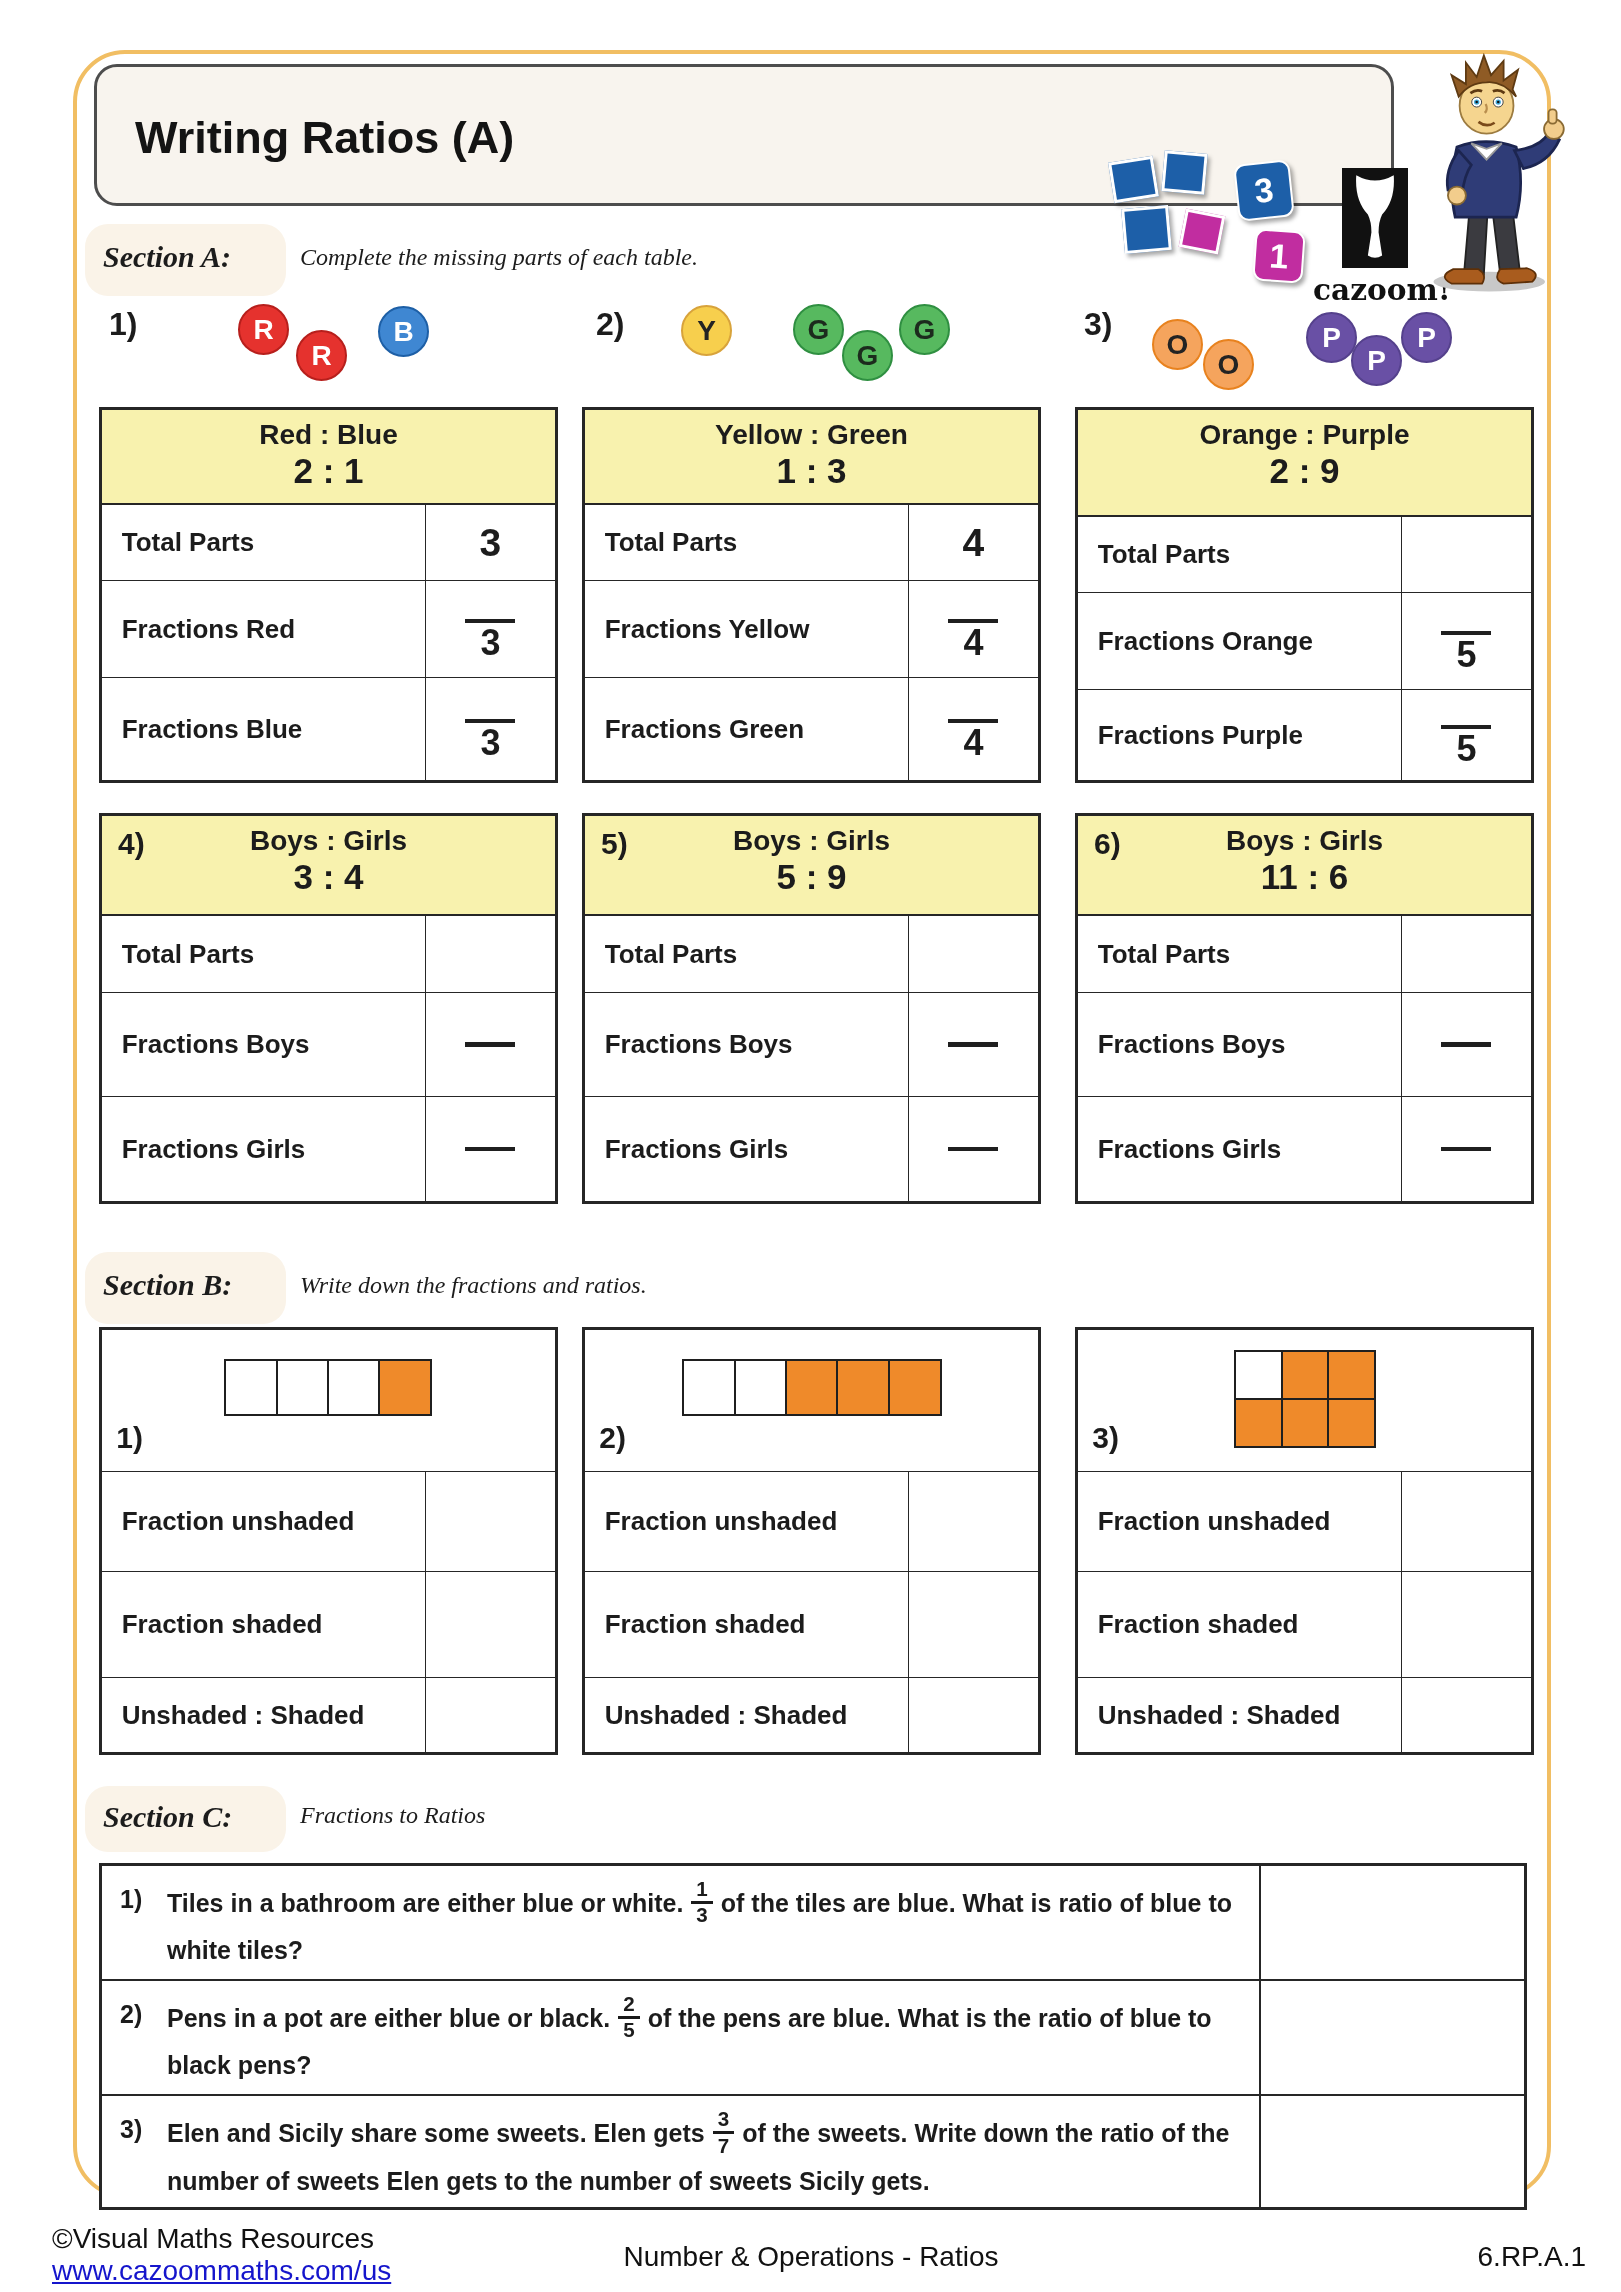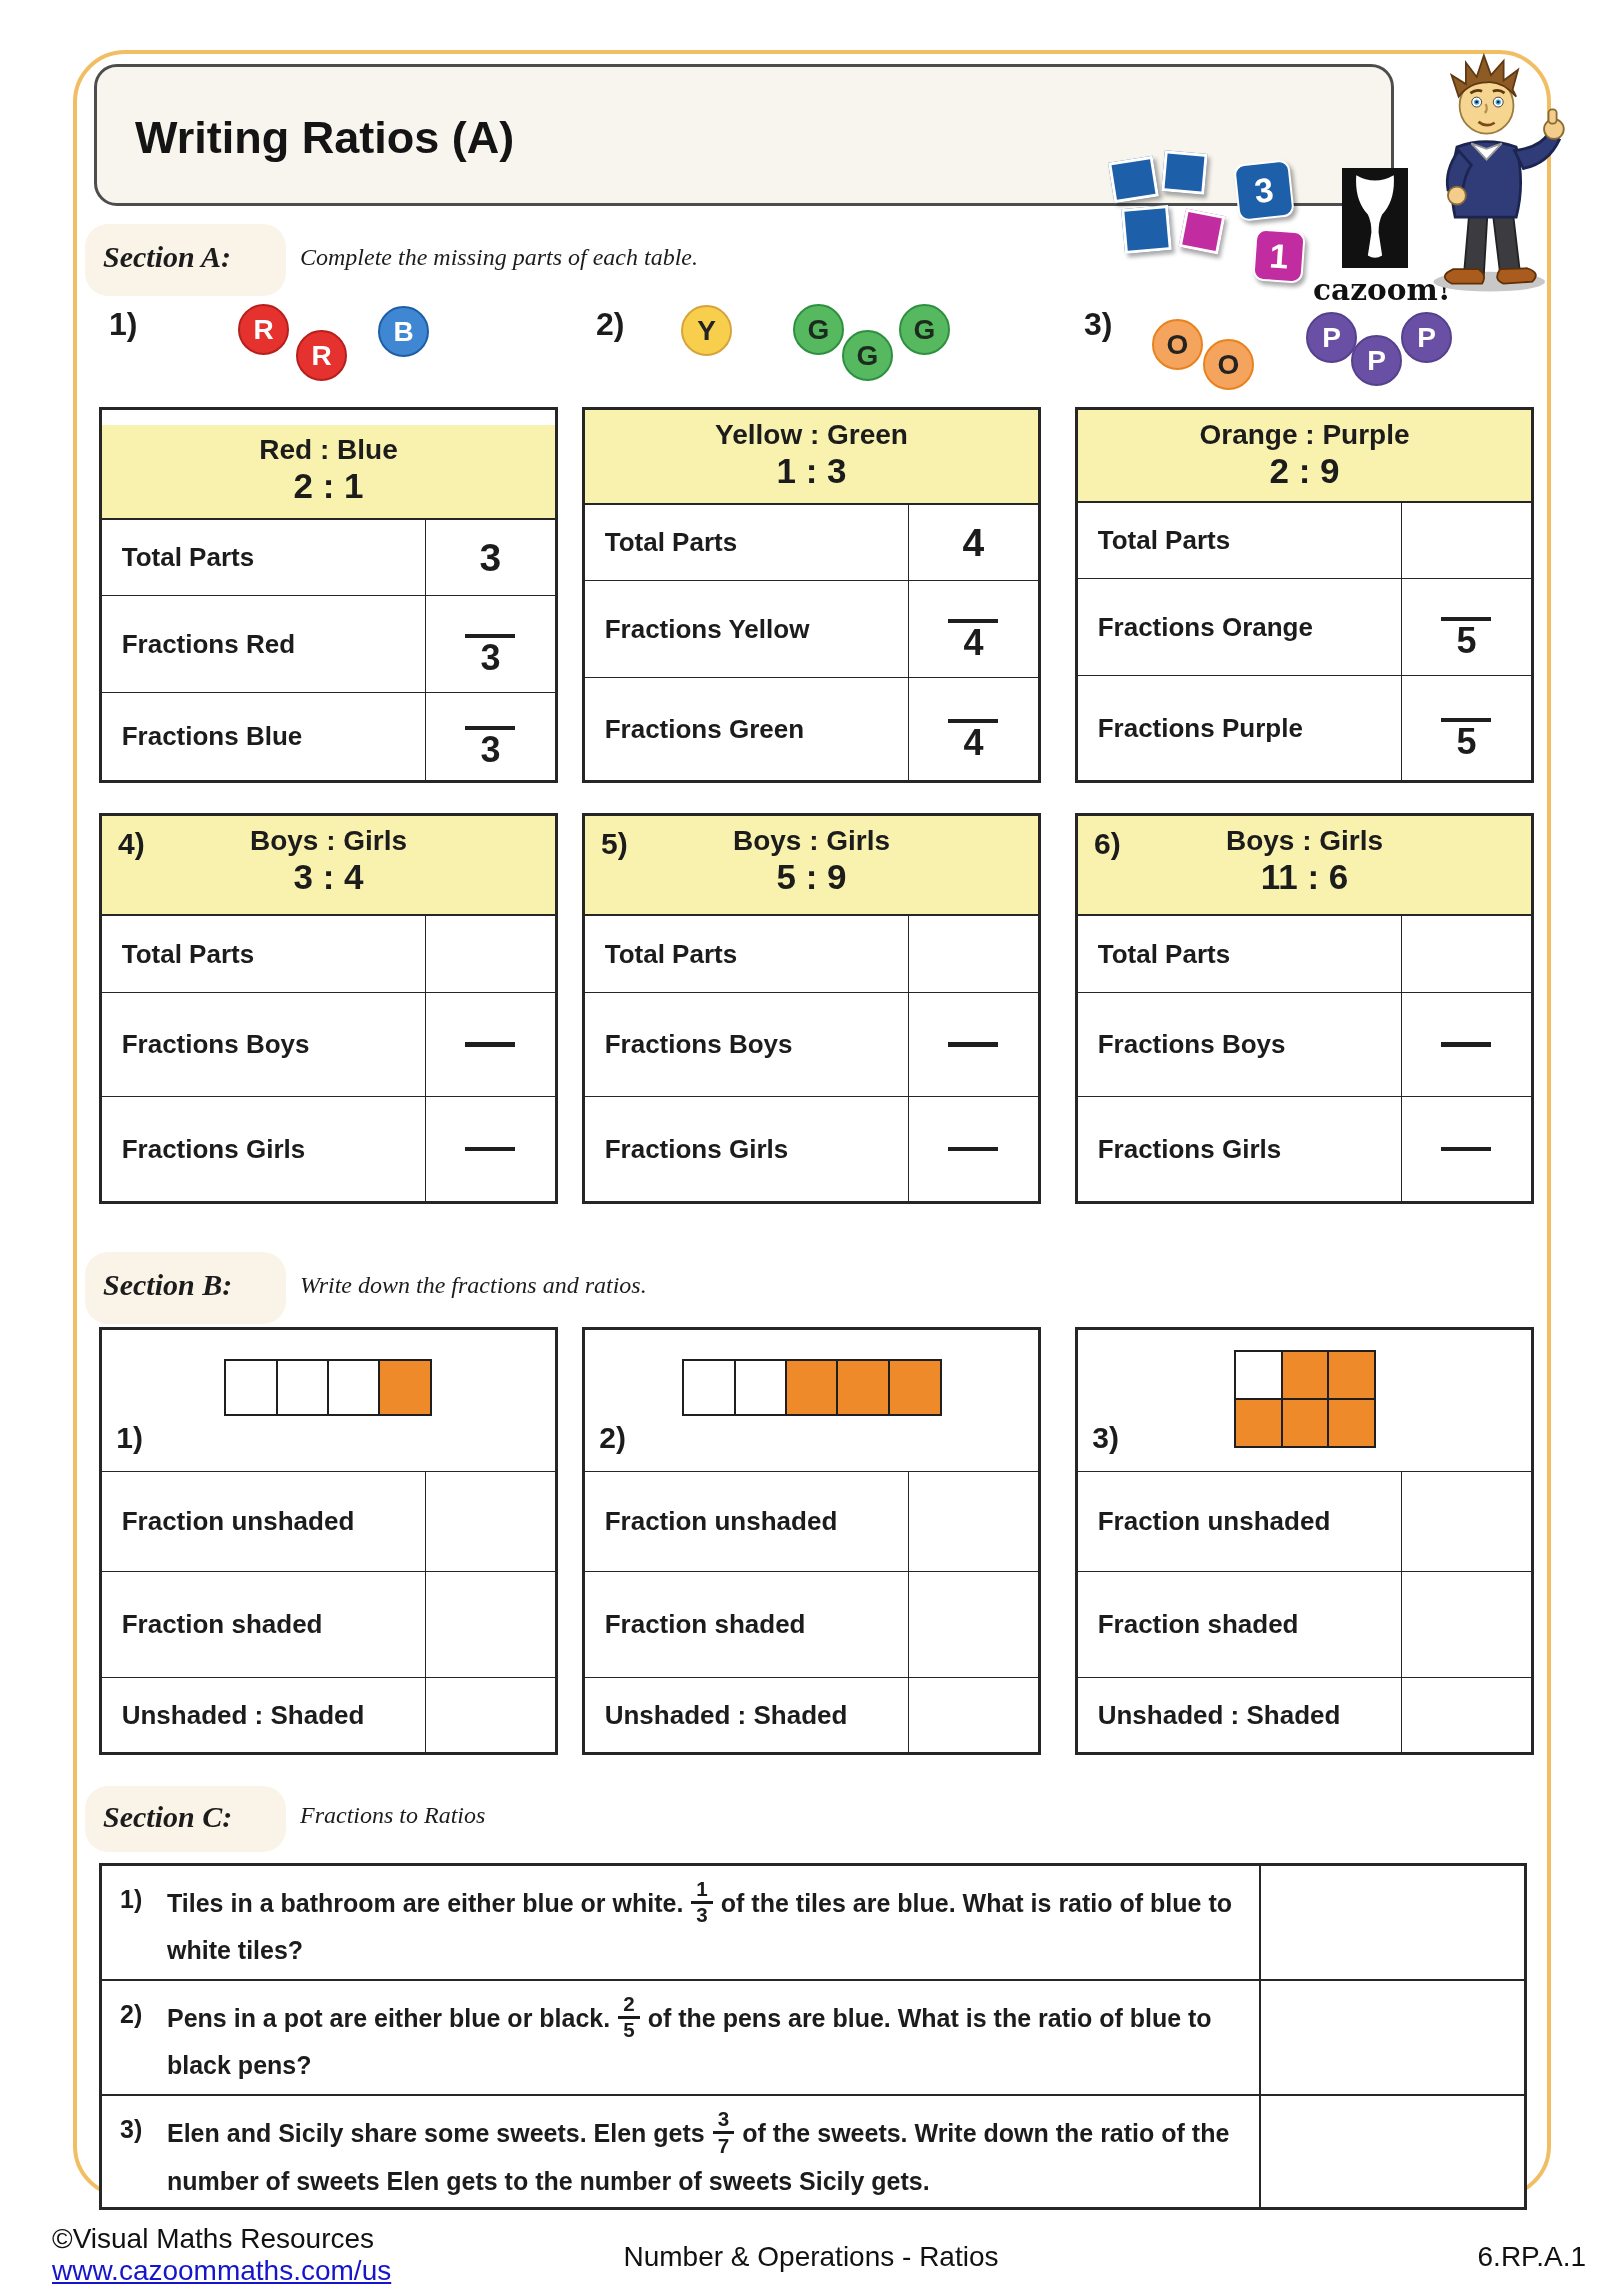--- a/index.html
+++ b/index.html
@@ -183,21 +183,21 @@
       <span>P</span>
     </div>
   <div class="circle c-purple" style="left:1351px;top:335px;">
       <span>P</span>
     </div>
   <div class="circle c-purple" style="left:1401px;top:312px;">
       <span>P</span>
     </div>
 
   <div class="sa-table" style="left:99px;top:407px;height:376px;">
-    <div class="sa-head" style="height:95px;margin-top:15px;">
+    <div class="sa-head" style="height:95px;">
       <div class="sa-title">Red : Blue</div>
       <div class="sa-ratio">2 : 1</div>
     </div>
     <div class="sa-row" style="height:76px;">
         <div class="lbl">Total Parts</div>
         <div class="val num">3</div>
       </div>
     <div class="sa-row" style="height:97px;">
         <div class="lbl">Fractions Red</div>
         <div class="val">
@@ -245,21 +245,21 @@
           <div class="frac">
             <span class="fnum"></span>
             <span class="fbar"></span>
             <span class="fden">4</span>
           </div>
         </div>
       </div>
   </div>
 
   <div class="sa-table" style="left:1075px;top:407px;height:376px;">
-    <div class="sa-head" style="height:93px;">
+    <div class="sa-head" style="height:107px;">
       <div class="sa-title">Orange : Purple</div>
       <div class="sa-ratio">2 : 9</div>
     </div>
     <div class="sa-row" style="height:76px;">
         <div class="lbl">Total Parts</div>
         <div class="val num"></div>
       </div>
     <div class="sa-row" style="height:97px;">
         <div class="lbl">Fractions Orange</div>
         <div class="val">

